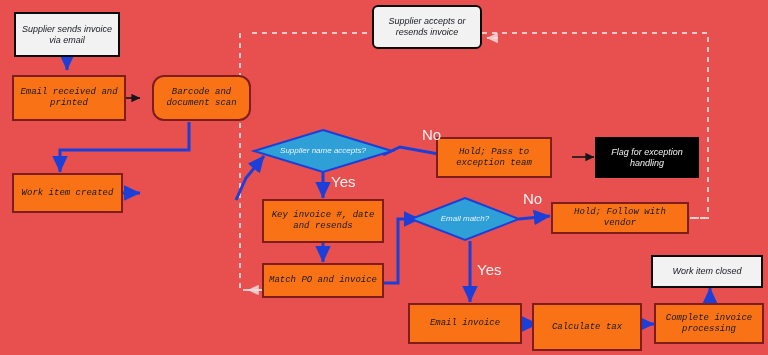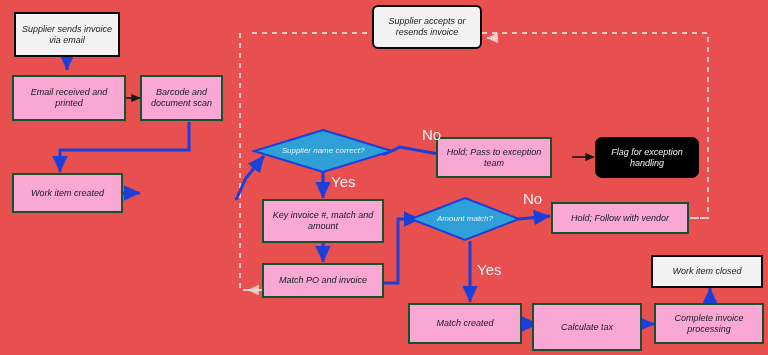--- a/index.html
+++ b/index.html
@@ -17,22 +17,23 @@
     display:flex;align-items:center;justify-content:center;
     text-align:center;
     font-style:italic;
     font-size:9px;
     line-height:11px;
     color:#16191f;
     padding:2px 4px;
     z-index:5;
   }
   .proc{
-    background:#f9a8d4;
-    border:2px solid #14532d;
+    background:#f97316;
+    border:2px solid #7f1d1d;
+    font-family:Liberation Mono, monospace;
   }
   .proc-black{
     background:#f2f2f2;
     border:2px solid #0a0a0a;
   }
   .terminal-black{
     background:#000000;
     color:#f2f2f2;
     border:1px solid #000000;
   }
@@ -119,73 +120,73 @@
   </svg>
 
   <div class="node proc-black" style="left:14px;top:12px;width:106px;height:45px;">
     <span>Supplier sends invoice via email</span>
   </div>
 
   <div class="node proc" style="left:12px;top:75px;width:114px;height:46px;">
     <span>Email received and printed</span>
   </div>
 
-  <div class="node proc" style="left:140px;top:75px;width:83px;height:46px;">
+  <div class="node proc" style="left:152px;top:75px;width:99px;height:46px;border-radius:12px;">
     <span>Barcode and document scan</span>
   </div>
 
   <div class="node proc" style="left:12px;top:173px;width:111px;height:40px;">
     <span>Work item created</span>
   </div>
 
 
   <div class="node proc-black" style="left:372px;top:5px;width:110px;height:44px;border-radius:6px;">
     <span>Supplier accepts or resends invoice</span>
   </div>
 
   <div class="diamond" style="left:253px;top:129px;width:140px;height:44px;">
     <svg width="140" height="44">
       <polygon points="70,1 139,22 70,43 1,22" fill="#2f9fd8" stroke="#1b3fd8" stroke-width="2"></polygon>
     </svg>
-    <span class="dlabel">Supplier name correct?</span>
+    <span class="dlabel">Supplier name accepts?</span>
   </div>
 
   <div class="node proc" style="left:436px;top:137px;width:116px;height:41px;">
     <span>Hold; Pass to exception team</span>
   </div>
 
-  <div class="node terminal-black" style="left:595px;top:137px;width:104px;height:41px;border-radius:7px;">
+  <div class="node terminal-black" style="left:595px;top:137px;width:104px;height:41px;">
     <span>Flag for exception handling</span>
   </div>
 
   <div class="node proc" style="left:262px;top:199px;width:122px;height:44px;">
-    <span>Key invoice #, match and amount</span>
+    <span>Key invoice #, date and resends</span>
   </div>
 
   <div class="diamond" style="left:410px;top:197px;width:110px;height:44px;">
     <svg width="110" height="44">
       <polygon points="55,1 109,22 55,43 1,22" fill="#2f9fd8" stroke="#1b3fd8" stroke-width="2"></polygon>
     </svg>
-    <span class="dlabel">Amount match?</span>
+    <span class="dlabel">Email match?</span>
   </div>
 
   <div class="node proc" style="left:551px;top:202px;width:138px;height:32px;">
     <span>Hold; Follow with vendor</span>
   </div>
 
   <div class="node proc" style="left:262px;top:263px;width:122px;height:35px;">
     <span>Match PO and invoice</span>
   </div>
 
   <div class="node proc-black" style="left:651px;top:255px;width:112px;height:33px;">
     <span>Work item closed</span>
   </div>
 
   <div class="node proc" style="left:408px;top:303px;width:114px;height:41px;">
-    <span>Match created</span>
+    <span>Email invoice</span>
   </div>
 
   <div class="node proc" style="left:532px;top:303px;width:110px;height:48px;">
     <span>Calculate tax</span>
   </div>
 
   <div class="node proc" style="left:654px;top:303px;width:110px;height:41px;">
     <span>Complete invoice processing</span>
   </div>
 

